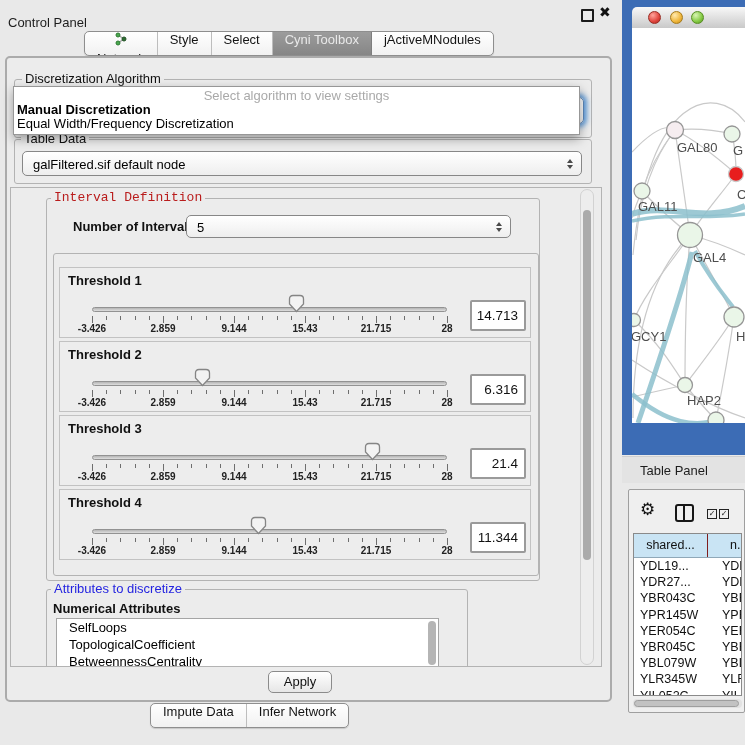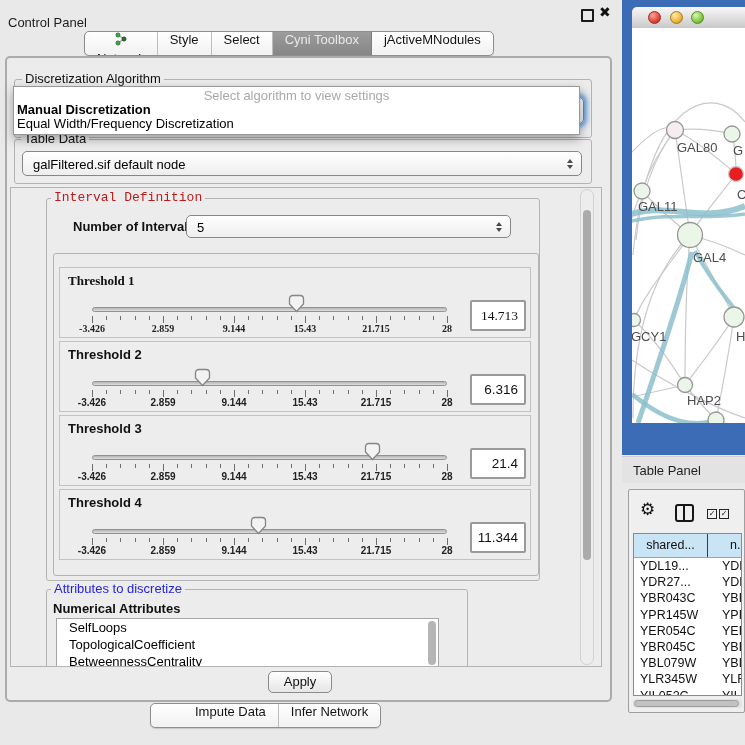--- a/index.html
+++ b/index.html
@@ -7,21 +7,21 @@
          font-family:"Liberation Sans","DejaVu Sans",sans-serif;color:#111;}
   .abs{position:absolute;}
   
   .cp-titlebar{left:0;top:0;width:621px;height:26px;}
   .cp-title{left:8px;top:15px;font-size:13px;color:#1d1d1d;}
   .float-icon{left:581px;top:9px;width:9px;height:9px;border:2px solid #1b1b1b;border-radius:1px;}
   .close-icon{left:599px;top:4px;font-size:14px;font-weight:bold;color:#111;}
   .tabbar{display:flex;height:23px;border:1px solid #8e8e8e;border-radius:5px;overflow:hidden;
           background:linear-gradient(#ffffff,#f1f1f1);font-size:13px;box-shadow:0 1px 1px rgba(0,0,0,.15);}
   .tabbar-top{left:84px;top:31px;}
-  .tabbar-bottom{left:150px;top:703px;padding-left:32px;}
+  .tabbar-bottom{left:150px;top:703px;}
   .seg{display:flex;align-items:center;gap:5px;padding:0 12px;border-right:1px solid #bdbdbd;color:#141414;cursor:default;flex-direction:column;}
   .seg:last-child{border-right:none;}
   .seg.sel{background:linear-gradient(#9c9c9c,#868686);color:#e9e9e9;border-right-color:#7e7e7e;}
   .content-panel{left:5px;top:56px;width:607px;height:646px;background:#ececec;
                  border:2px solid #ababab;border-radius:5px;box-sizing:border-box;}
   .group{border:1px solid #b3b3b3;border-radius:3px;}
   .gtitle{font-size:13px;background:#ececec;padding:0 3px;white-space:nowrap;line-height:13px;}
   .combo{background:linear-gradient(#ffffff,#eeeeee);border:1px solid #878787;border-radius:5px;box-sizing:border-box;}
   .combo .ctxt{position:absolute;left:10px;top:50%;transform:translateY(-50%);font-size:13px;color:#000;}
   .spin{position:absolute;right:8px;top:50%;transform:translateY(-50%);display:flex;flex-direction:column;align-items:center;gap:2px;}
@@ -62,21 +62,21 @@
   
   .netwin{left:622px;top:0;width:123px;height:455px;background:#3c6cb5;}
   .net-titlebar{left:10px;top:7px;width:113px;height:21px;background:linear-gradient(#f8f8f8,#c9c9c9);
                 border-bottom:1px solid #979797;border-top-left-radius:5px;}
   .light{position:absolute;top:4px;width:13px;height:13px;border-radius:50%;box-sizing:border-box;}
   .light.r{left:16px;background:radial-gradient(circle at 35% 30%,#ffa49b,#e0443c 60%,#a52c24);border:1px solid #992b22;}
   .light.y{left:38px;background:radial-gradient(circle at 35% 30%,#ffeab0,#efb53a 60%,#bd8a1d;);border:1px solid #a67a1a;background:radial-gradient(circle at 35% 30%,#ffeab0,#efb53a 60%,#bd8a1d);}
   .light.g{left:59px;background:radial-gradient(circle at 35% 30%,#d9f5b4,#83c942 60%,#578f23);border:1px solid #568e21;}
   .netcanvas{left:10px;top:28px;width:113px;height:395px;background:#ffffff;}
   .tp-headerbar{left:622px;top:456px;width:123px;height:26px;background:#e3e3e3;border-top:1px solid #cfcfcf;}
-  .tp-headerbar span{position:absolute;left:11px;top:6px;font-size:13px;color:#1e1e1e;}
+  .tp-headerbar span{position:absolute;left:18px;top:6px;font-size:13px;color:#1e1e1e;}
   .tpanel{left:628px;top:489px;width:117px;height:224px;background:#efefef;border:1px solid #9f9f9f;border-radius:2px;box-sizing:border-box;}
   .gear{position:absolute;left:11px;top:11px;font-size:17px;color:#101010;line-height:17px;}
   .splitico{position:absolute;left:46px;top:14px;width:15px;height:14px;border:2px solid #161616;border-radius:3px;}
   .splitico:before{content:"";position:absolute;left:6px;top:0;width:2px;height:14px;background:#161616;}
   .cbx{position:absolute;top:19px;width:8px;height:8px;border:1.5px solid #222;font-size:8px;line-height:8px;text-align:center;color:#222;}
   .cbx.c1{left:78px;} .cbx.c2{left:90px;}
   .ttable{position:absolute;left:4px;top:43px;width:109px;height:163px;border:1px solid #8a8a8a;background:#fff;overflow:hidden;box-sizing:border-box;}
   .thead{display:flex;height:23px;background:#c9e4f4;border-bottom:1px solid #8fa8b8;font-size:12.5px;}
   .thead .hc{line-height:23px;text-align:center;overflow:hidden;white-space:nowrap;}
   .thead .hc1{width:73px;border-right:1px solid #7f1d1d;}
@@ -162,21 +162,21 @@
     <div class="abs combo" style="left:175px;top:27px;width:325px;height:23px;">
       <span class="ctxt">5</span>
       <span class="spin">
           <i class="up"></i>
           <i class="dn"></i>
         </span>
     </div>
 
     <div class="abs group" style="left:42px;top:65px;width:484px;height:321px;"></div>
     <div id="thresholds">
-        <div class="abs tblock" style="top: 79px; font-family: Liberation Serif, serif;">
+        <div class="abs tblock" style="top: 79px;">
           <span class="tlabel">Threshold 1</span>
           <div class="track"></div>
           <span class="tick" style="left: 32px; top: 48px; height: 7px;"></span>
           <span class="tick" style="left: 46.2px; top: 48px; height: 4px;"></span>
           <span class="tick" style="left: 60.4px; top: 48px; height: 4px;"></span>
           <span class="tick" style="left: 74.6px; top: 48px; height: 4px;"></span>
           <span class="tick" style="left: 88.8px; top: 48px; height: 4px;"></span>
           <span class="tick" style="left: 103px; top: 48px; height: 7px;"></span>
           <span class="tick" style="left: 117.2px; top: 48px; height: 4px;"></span>
           <span class="tick" style="left: 131.4px; top: 48px; height: 4px;"></span>

